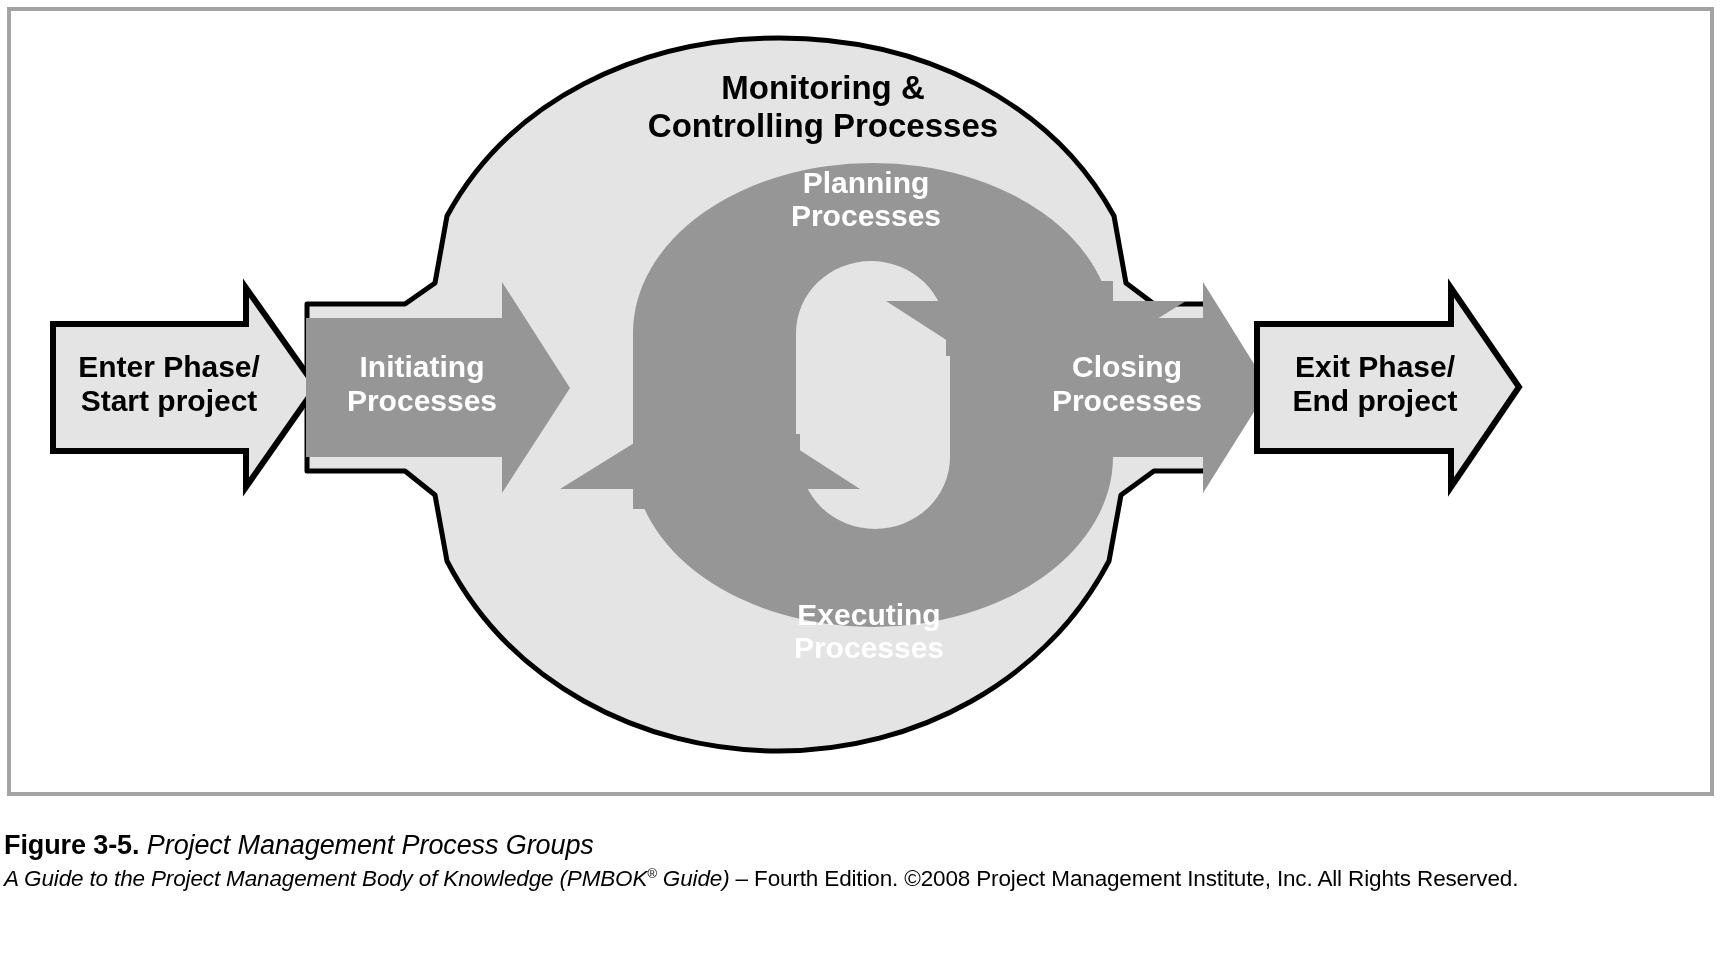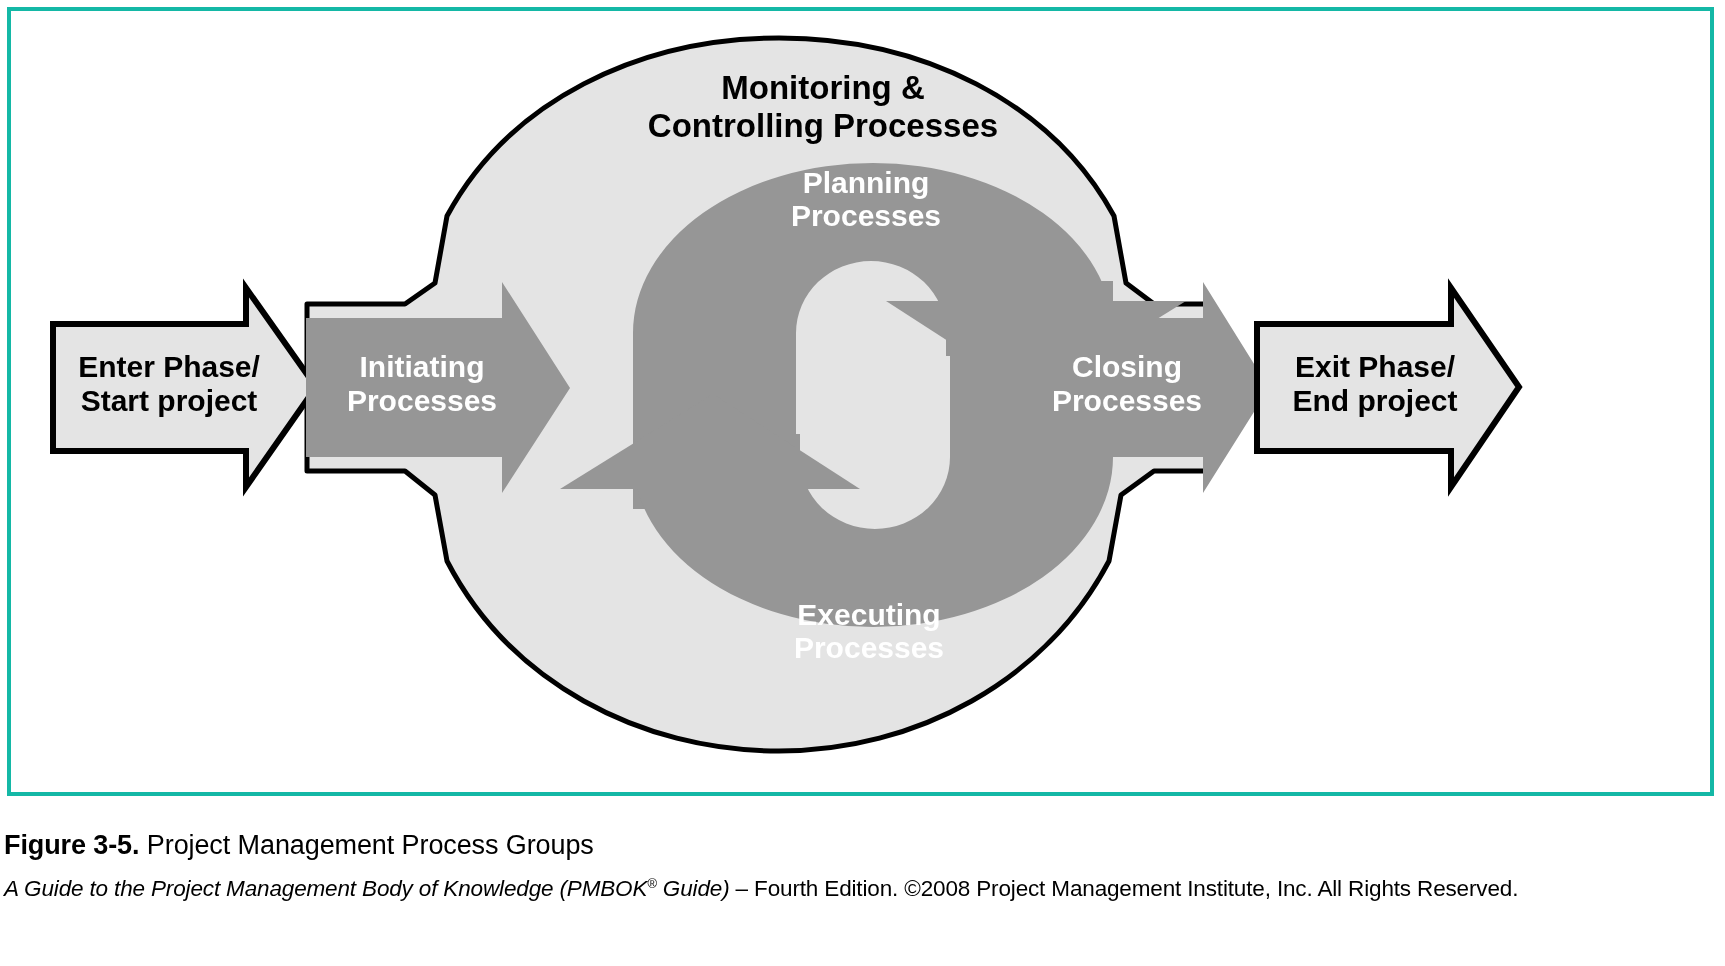--- a/index.html
+++ b/index.html
@@ -18,21 +18,21 @@
     width: 1725px;
     height: 966px;
   }
   
   #figure-frame {
     position: absolute;
     left: 7px;
     top: 7px;
     width: 1707px;
     height: 789px;
-    border: 4px solid #14b8a6;
+    border: 4px solid #a3a3a3;
     box-sizing: border-box;
     background: #ffffff;
   }
   #diagram-svg {
     position: absolute;
     left: 0;
     top: 0;
     width: 1707px;
     height: 789px;
     display: block;
@@ -49,23 +49,24 @@
     color: #000000;
     line-height: 1.15;
     white-space: nowrap;
     letter-spacing: -0.1px;
   }
   #figure-caption .fig-label {
     font-weight: bold;
   }
   #figure-caption .fig-title {
     font-weight: normal;
+    font-style: italic;
   }
   #source-line {
-    margin-top: 14px;
+    margin-top: 4px;
     font-size: 22.5px;
     color: #000000;
     line-height: 1.2;
     white-space: nowrap;
     letter-spacing: -0.15px;
   }
   #source-line .src-italic {
     font-style: italic;
   }
   #source-line .src-sup {

